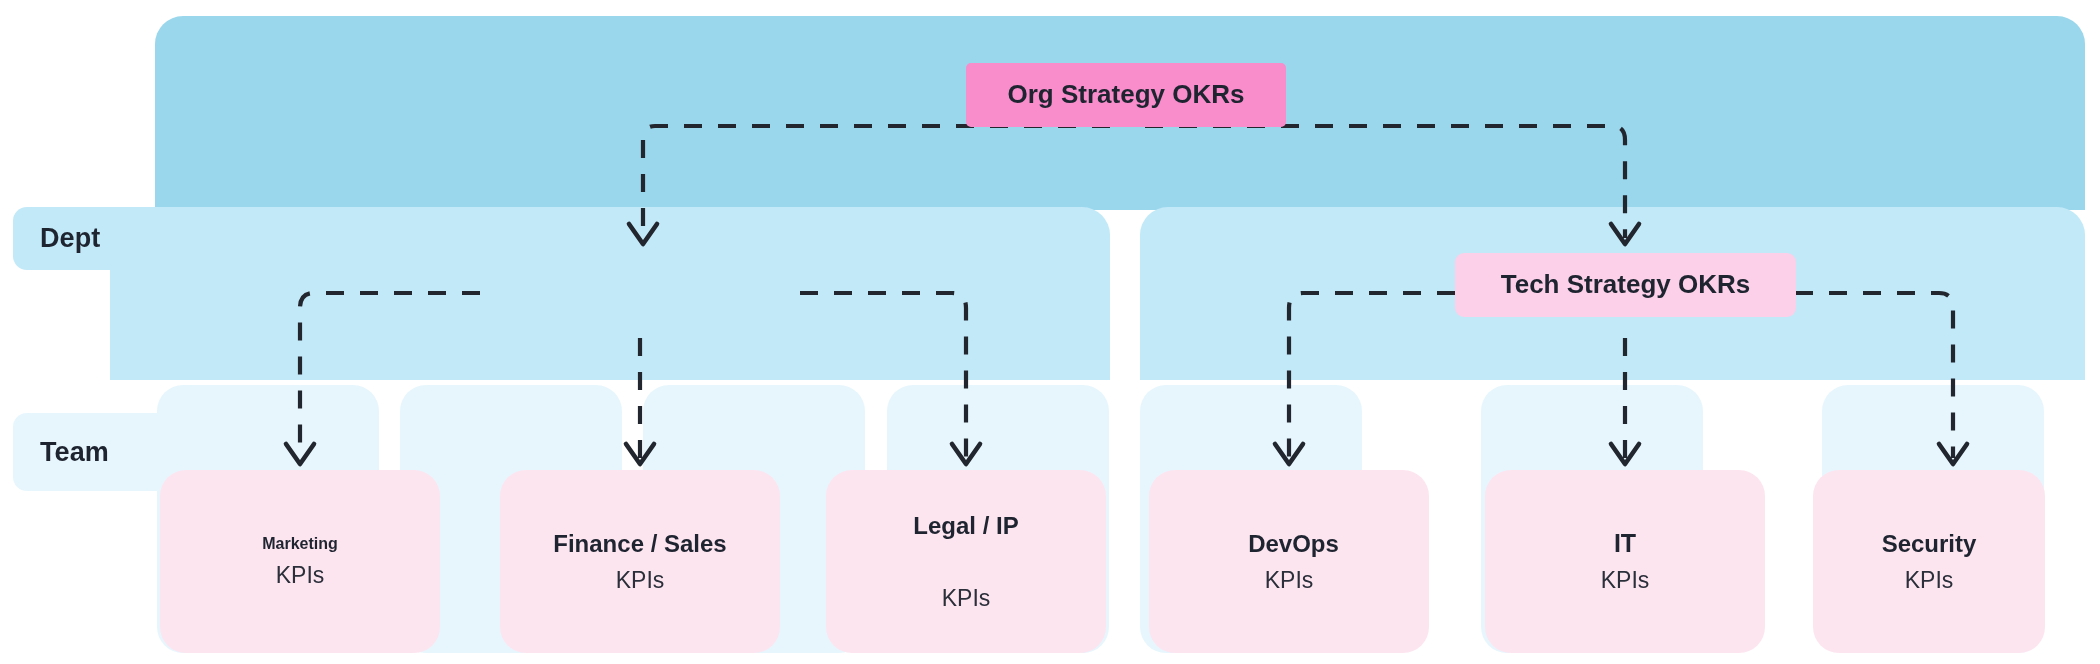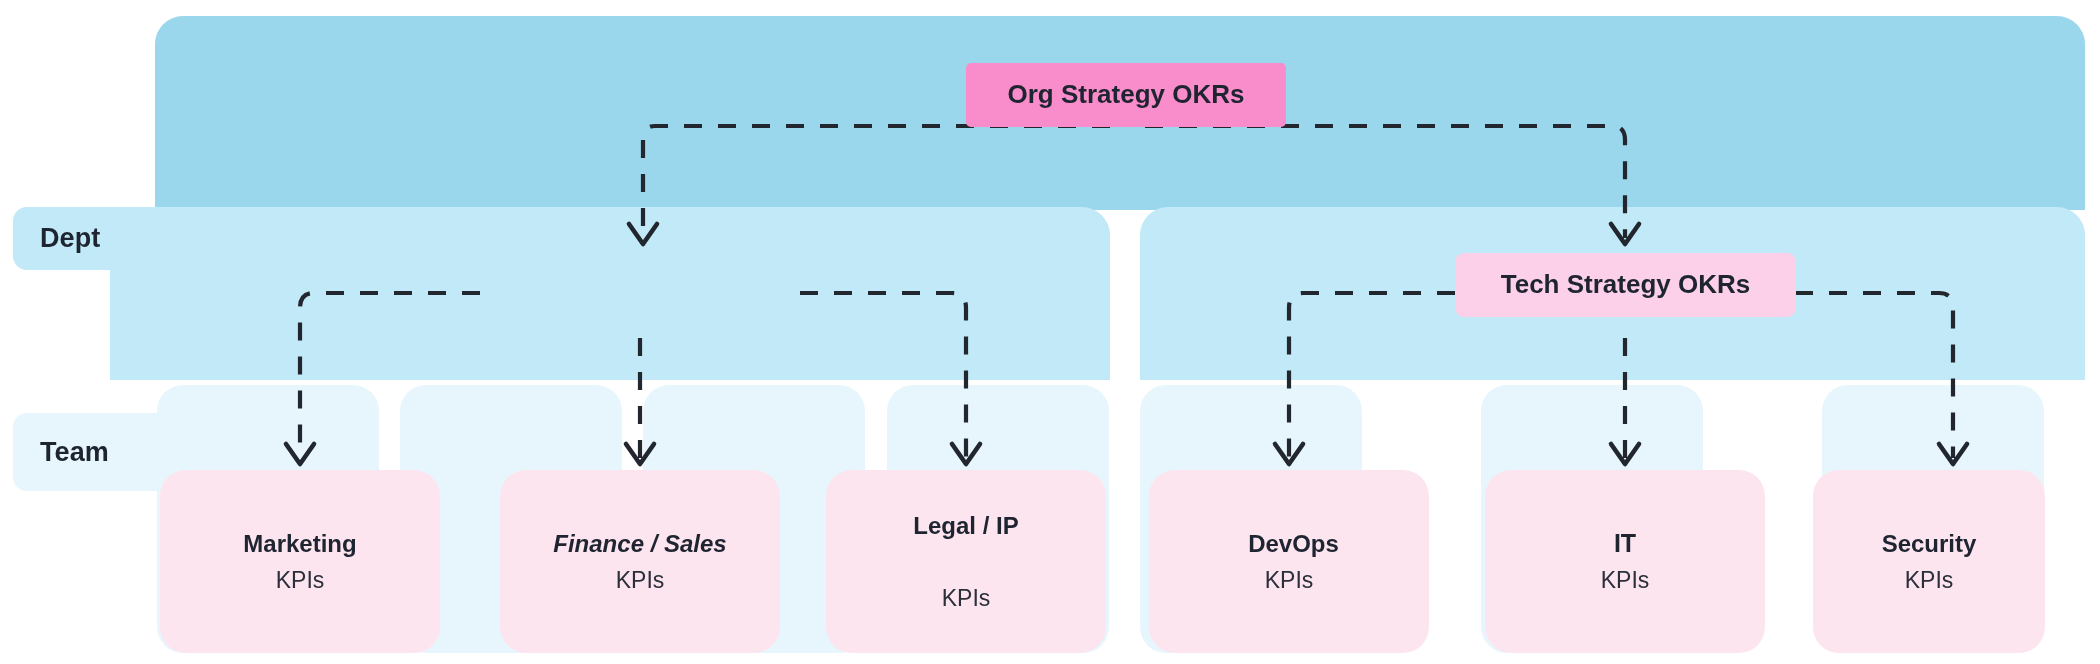--- a/index.html
+++ b/index.html
@@ -97,26 +97,26 @@
   <div class="node node-org" style="left:966px;top:63px;width:320px;height:64px;">
     <div class="ttl" style="font-size:26px;">Org Strategy OKRs</div>
   </div>
 
 
   <div class="node node-dept" style="left:1455px;top:253px;width:341px;height:64px;">
     <div class="ttl" style="font-size:26px;">Tech Strategy OKRs</div>
   </div>
 
   <div class="node node-team" style="left:160px;top:470px;width:280px;height:183px;">
-    <div class="ttl" style="font-size:24px;">Marketing</div>
+    <div class="ttl" style="font-size:16px;">Marketing</div>
     <div class="sub" style="font-size:23px;margin-top:9px;">KPIs</div>
   </div>
 
   <div class="node node-team" style="left:500px;top:470px;width:280px;height:183px;">
-    <div class="ttl" style="font-size:24px;font-style:italic;">Finance / Sales</div>
+    <div class="ttl" style="font-size:24px;">Finance / Sales</div>
     <div class="sub" style="font-size:23px;margin-top:9px;">KPIs</div>
   </div>
 
   <div class="node node-team" style="left:826px;top:470px;width:280px;height:183px;gap:36px;">
     <div class="ttl" style="font-size:24px;">Legal / IP</div>
     <div class="sub" style="font-size:23px;margin-top:9px;">KPIs</div>
   </div>
 
   <div class="node node-team" style="left:1149px;top:470px;width:280px;height:183px;">
     <div class="ttl" style="font-size:24px;margin-left:9px;">DevOps</div>

